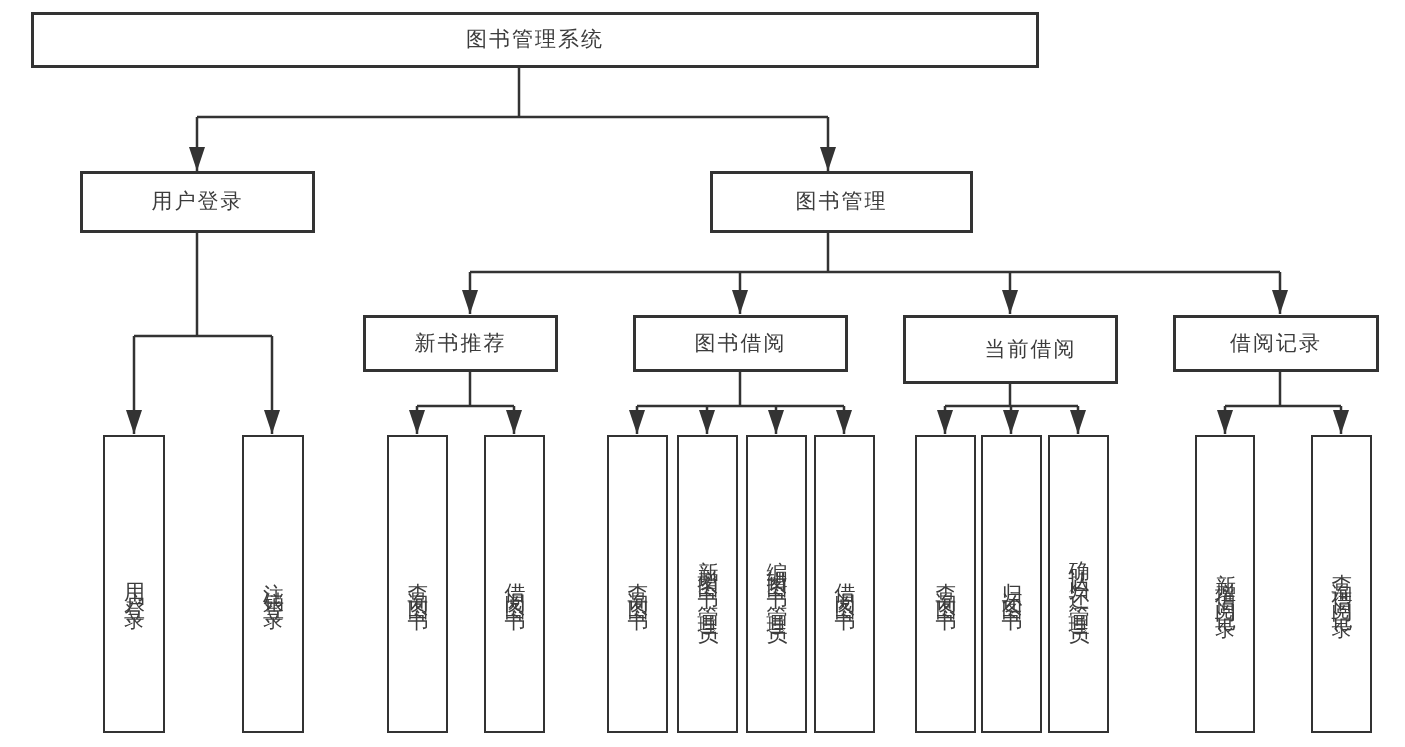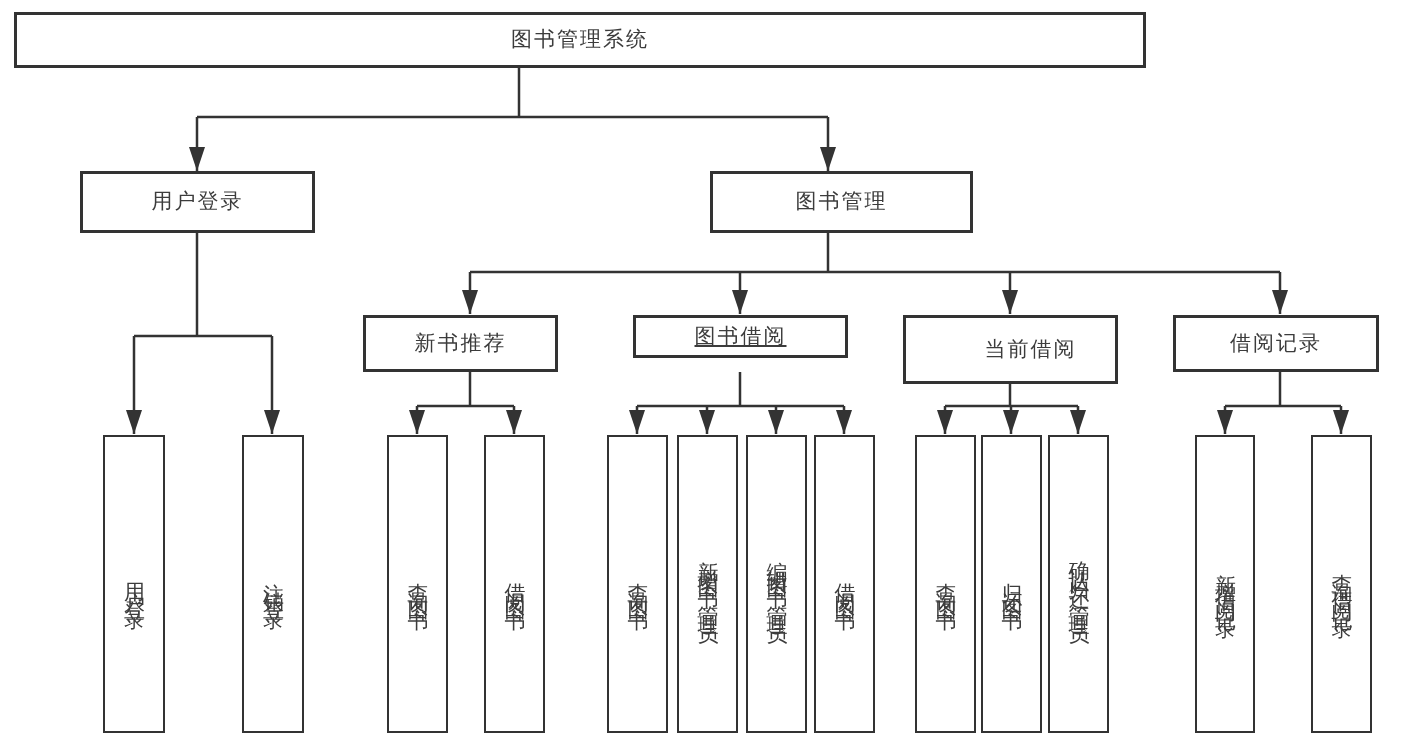--- a/index.html
+++ b/index.html
@@ -26,27 +26,27 @@
     white-space:nowrap;
   }
   .leaf{border-width:2px;}
   .leaf .vtxt{
     writing-mode:vertical-rl;
     text-orientation:mixed;
     letter-spacing:9px;
     line-height:1;
   }
   
-  .b-root{left:14px;top:12px;width:1132px;height:56px;}
+  .b-root{left:31px;top:12px;width:1008px;height:56px;}
   
   .b-user{left:80px;top:171px;width:235px;height:62px;}
   .b-mgmt{left:710px;top:171px;width:263px;height:62px;}
   
   .b-nbr{left:363px;top:315px;width:195px;height:57px;}
-  .b-bb {left:633px;top:315px;width:215px;height:43px;text-decoration:underline;}
+  .b-bb {left:633px;top:315px;width:215px;height:57px;}
   .b-cb {left:903px;top:315px;width:215px;height:69px;padding-left:40px;}
   .b-br {left:1173px;top:315px;width:206px;height:57px;}
   
   .leaf{top:435px;height:298px;width:62px;}
   .l-u1{left:103px;}  .l-u2{left:242px;}
   .l-n1{left:387px;width:61px;} .l-n2{left:484px;width:61px;}
   .l-b1{left:607px;width:61px;} .l-b2{left:677px;width:61px;}
   .l-b3{left:746px;width:61px;} .l-b4{left:814px;width:61px;}
   .l-c1{left:915px;width:61px;} .l-c2{left:981px;width:61px;} .l-c3{left:1048px;width:61px;}
   .l-r1{left:1195px;width:60px;} .l-r2{left:1311px;width:61px;}

